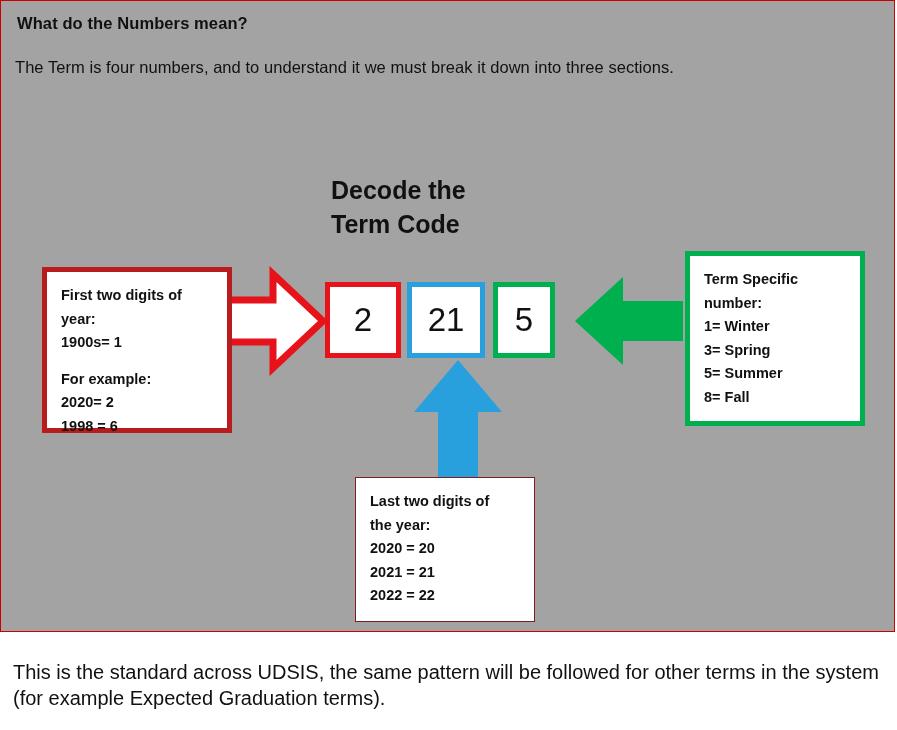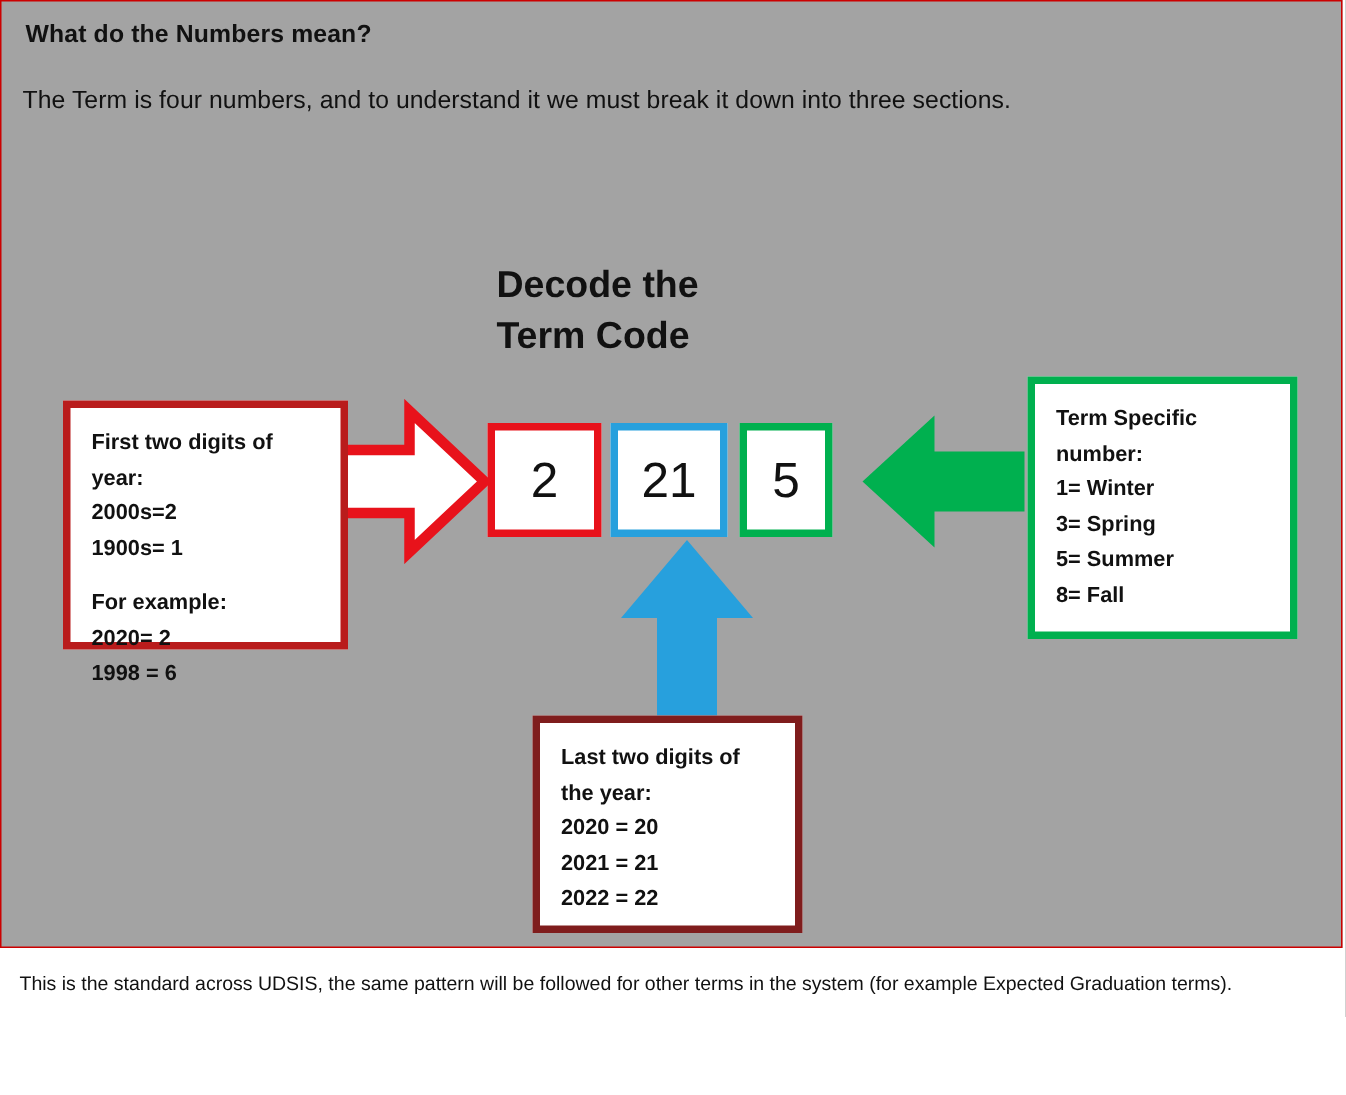--- a/index.html
+++ b/index.html
@@ -35,23 +35,23 @@
     position: absolute;
     left: 14px;
     top: 57px;
     font-size: 16.5px;
     font-weight: normal;
     letter-spacing: 0.05px;
   }
   .footer {
     position: absolute;
     left: 12px;
-    top: 642px;
+    top: 658px;
     width: 870px;
-    font-size: 13px;
+    font-size: 20px;
     line-height: 26px;
   }
 
   
   .diagram-title {
     position: absolute;
     left: 330px;
     top: 172px;
     width: 230px;
     font-size: 25px;
@@ -117,21 +117,21 @@
     top: 250px;
     width: 180px;
     height: 175px;
     border: 5px solid #00b04f;
   }
   .callout-bottom {
     left: 354px;
     top: 476px;
     width: 180px;
     height: 145px;
-    border: 5px solid #7f1d1d;
+    border: 1px solid #7f1d1d;
   }
   .spacer {
     display: block;
     height: 13px;
   }
 
   
   .arrow-svg {
     position: absolute;
   }
@@ -163,21 +163,20 @@
   <svg class="arrow-svg arrow-green" width="116" height="96" viewBox="0 0 116 96">
     <polygon points="4,48 52,4 52,28 112,28 112,68 52,68 52,92" fill="#00b04f" stroke="none"></polygon>
   </svg>
 
   <svg class="arrow-svg arrow-blue" width="96" height="126" viewBox="0 0 96 126">
     <polygon points="48,4 92,56 68,56 68,122 28,122 28,56 4,56" fill="#27a0dd" stroke="none"></polygon>
   </svg>
 
   <div class="callout callout-left">
     <div>First two digits of year:</div>
-    <div>2000s=2</div>
     <div>1900s= 1</div>
     <span class="spacer"></span>
     <div>For example:</div>
     <div>2020= 2</div>
     <div>1998 = 6</div>
   </div>
 
   <div class="callout callout-right">
     <div>Term Specific</div>
     <div>number:</div>

